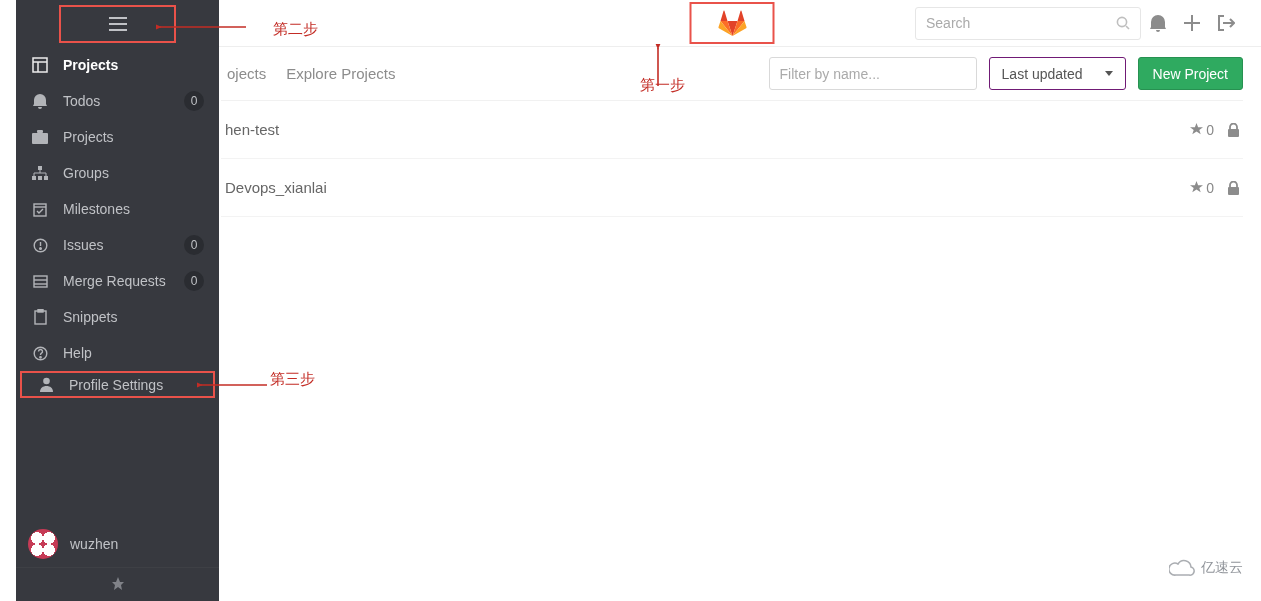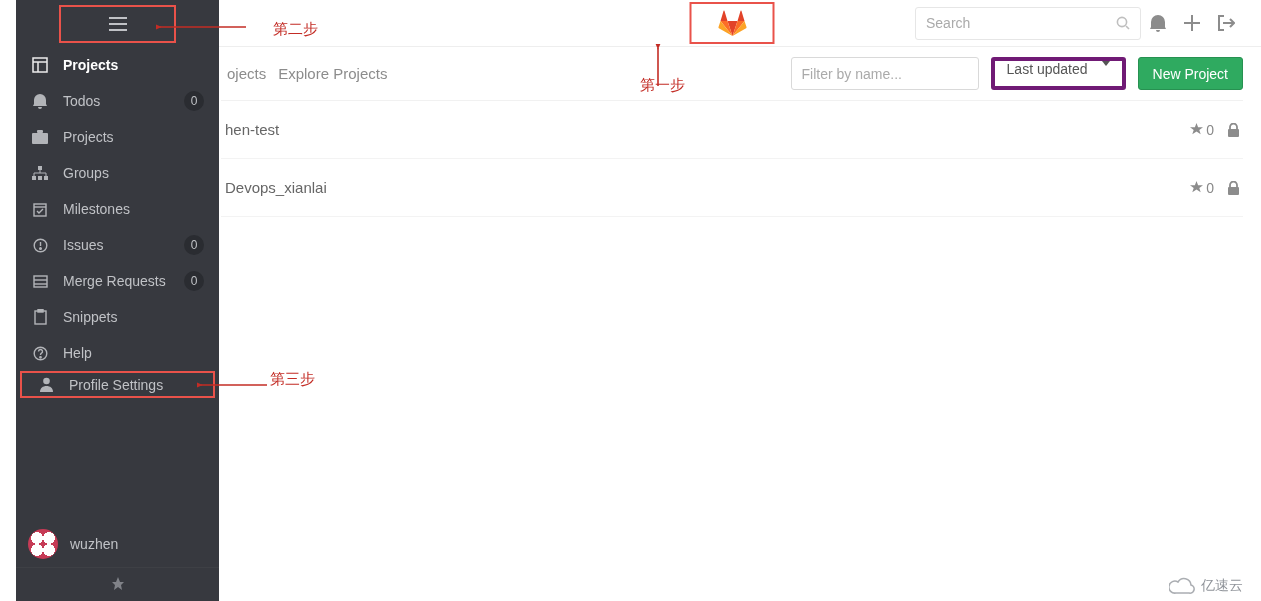--- a/index.html
+++ b/index.html
@@ -144,38 +144,38 @@
     top:47px; left:203px; right:0; bottom:0;
     padding:0 18px;
     overflow:auto;
   }
   .subbar {
     display:flex; align-items:center;
     height:54px;
     border-bottom:1px solid #f1f1f1;
     gap:12px;
   }
-  .subbar .tabs { display:flex; color:#8c8c8c; font-size:15px; }
+  .subbar .tabs { display:flex; gap:8px; color:#8c8c8c; font-size:15px; }
   .subbar .tabs span { padding:8px 6px; cursor:pointer; }
   .subbar-spacer { flex:1; }
   .filter-input {
-    width:188px; height:33px;
+    width:208px; height:33px;
     border:1px solid #d9d9d9;
     border-radius:3px;
     padding:0 10px;
     font-size:14px;
     color:#555;
   }
   .filter-input::placeholder{color:#aaa;}
   .sort-dd {
     height:33px;
-    border:4px solid #701a75;
+    border:1px solid #701a75;
     border-radius:3px;
     padding:0 12px;
-    display:flex; gap:14px;
+    display:flex; align-items:center; gap:22px;
     color:#555; font-size:14px; cursor:pointer;
     background:#fff;
   }
   .btn-new {
     height:33px;
     padding:0 14px;
     background:#2faa60;
     border:1px solid #279151;
     color:#fff;
     border-radius:3px;
@@ -205,21 +205,21 @@
     position:fixed; z-index:301;
     font-family: SimSun, "Songti SC", serif;
     font-size:15px;
     color:#c32c25;
     pointer-events:none;
   }
 
   
   .watermark {
     position:fixed;
-    right:18px; bottom:6px;
+    right:18px; bottom:24px;
     color:#8f9399;
     font-size:14px;
     display:flex; align-items:flex-start; gap:6px;
     z-index:400;
   }
   .watermark svg { opacity:.75; }
 
   
   svg { display:block; }
 </style>

